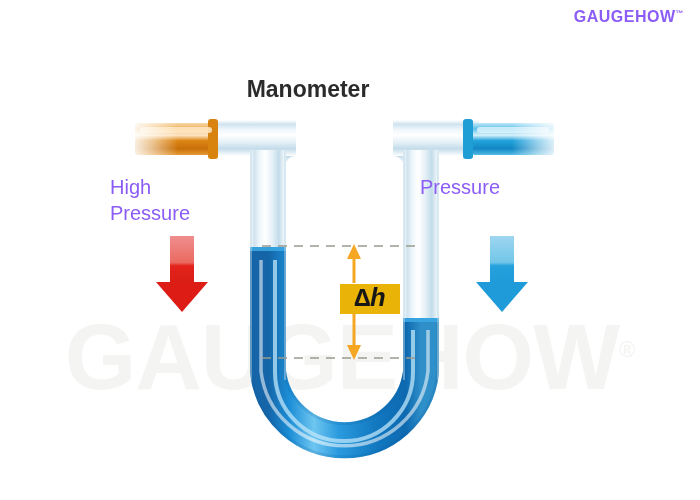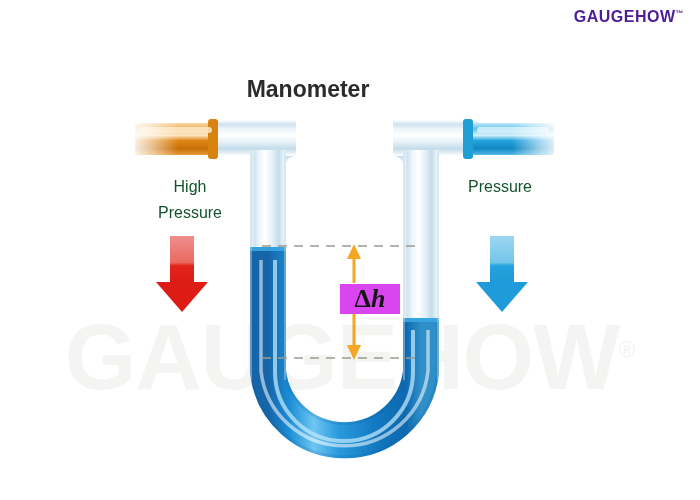--- a/index.html
+++ b/index.html
@@ -23,21 +23,21 @@
 
   
   .brand-logo {
     position: absolute;
     top: 8px;
     right: 16px;
     font-family: "Liberation Sans", sans-serif;
     font-size: 16px;
     font-weight: bold;
     letter-spacing: 0.5px;
-    color: #4c1d95;
+    color: #8b5cf6;
     user-select: none;
   }
   .brand-logo .tm {
     font-size: 8px;
     vertical-align: super;
     font-weight: bold;
   }
 
   
   .watermark {
@@ -73,43 +73,43 @@
     font-size: 23px;
     font-weight: bold;
     color: #2b2b2b;
     z-index: 5;
   }
 
   
   .side-label {
     position: absolute;
     width: 160px;
-    text-align: center;
-    font-family: "Liberation Sans", sans-serif;
-    font-size: 16px;
-    color: #14532d;
+    text-align: left;
+    font-family: "Liberation Sans", sans-serif;
+    font-size: 20px;
+    color: #8b5cf6;
     line-height: 26px;
     z-index: 5;
   }
   .side-label.left  { left: 110px; top: 174px; }
   .side-label.right { left: 420px; top: 174px; }
 
   
   .dh-label {
     position: absolute;
     left: 340px;
     top: 284px;
     width: 60px;
     text-align: center;
     font-size: 26px;
     font-weight: bold;
     color: #161616;
-    font-family: Liberation Serif, serif;
+    font-family: Liberation Mono, monospace;
     z-index: 6;
-    background: #d946ef;
+    background: #eab308;
   }
   .dh-label .it { font-style: italic; }
 
   svg.diagram {
     position: absolute;
     left: 0;
     top: 0;
     width: 700px;
     height: 500px;
     z-index: 3;

